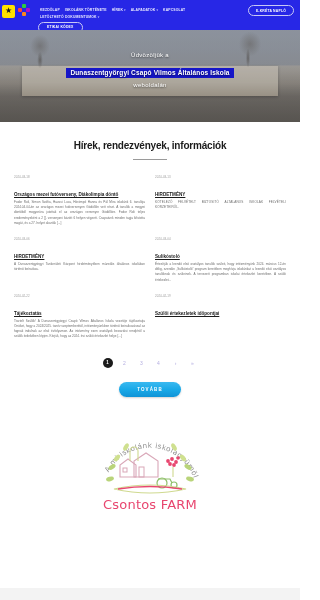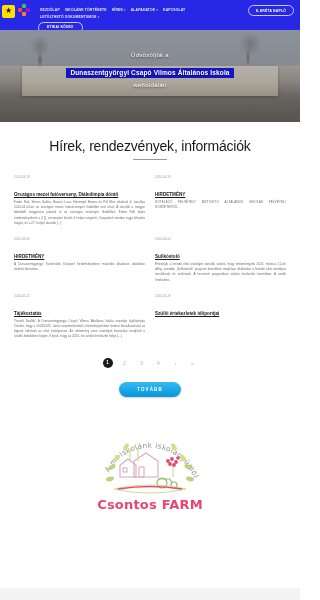--- a/index.html
+++ b/index.html
@@ -142,22 +142,22 @@
   }
   .hero-line3 { font-size: 6px; letter-spacing: .3px; line-height: 13px; }
 
   
   .section {
     background: #ffffff;
     padding: 16px 14px 0 14px;
   }
   .section-title {
     text-align: center;
-    font-size: 14px;
-    font-weight: 400;
+    font-size: 10px;
+    font-weight: 700;
     color: #1b1b1b;
     letter-spacing: -0.2px;
     line-height: 16px;
   }
   .title-rule {
     width: 34px; height: 1px;
     background: #9a9a9a;
     margin: 5px auto 14px auto;
   }
 
@@ -235,21 +235,21 @@
     display: flex; justify-content: center;
     padding: 20px 0 0 0;
   }
   .farm-logo { position: relative; width: 120px; height: 96px; }
   .farm-svg { display:block; width: 120px; height: 96px; }
   .farm-name {
     position: absolute; left: 0; right: 0; bottom: 1px;
     text-align: center;
     font-family: "DejaVu Sans", sans-serif;
     font-size: 13px;
-    font-weight: 700;
+    font-weight: 400;
     color: #e8466f;
     letter-spacing: .2px;
   }
 
   .footer-spacer { height: 20px; background: #ffffff; }
   .page-bottom { position:absolute; left:0; right:0; bottom:0; height:12px; background:#f3f3f3; }
 </style>
 </head>
 <body>
 

